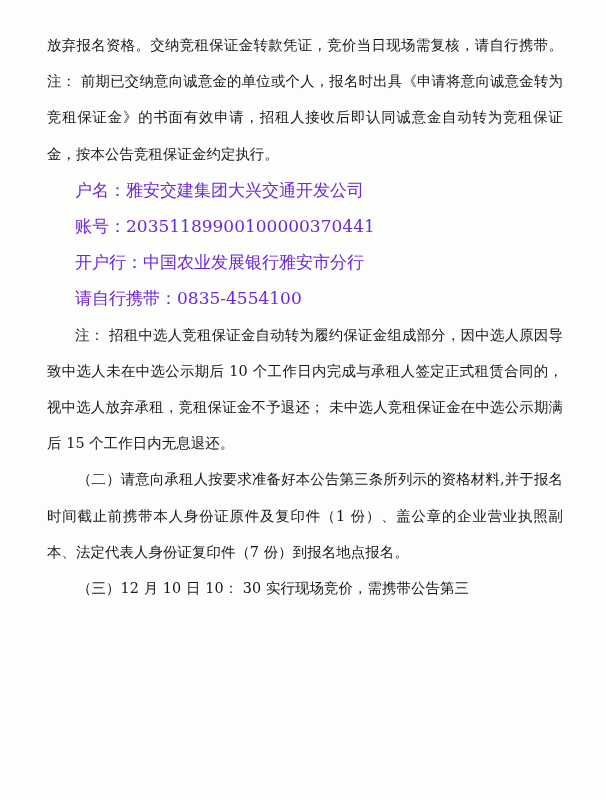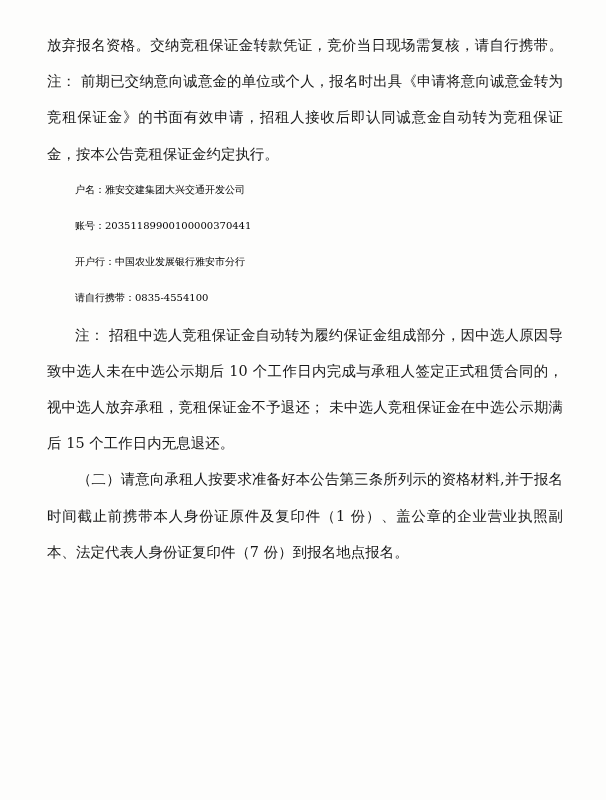--- a/index.html
+++ b/index.html
@@ -40,23 +40,23 @@
   p.indent-1 {
     text-indent: 28px;
   }
   p.indent-2 {
     text-indent: 30px;
   }
   .field-block {
     margin: 0;
   }
   .field-line {
-    font-size: 10px;
+    font-size: 17px;
     line-height: 36.2px;
-    color: #000000;
+    color: #6d28d9;
     padding-left: 28px;
     white-space: nowrap;
   }
   .field-label {
     font-weight: normal;
   }
   .field-value {
     font-weight: normal;
   }
   .mono-ish {
@@ -81,15 +81,16 @@
       <div class="field-line">
         <span class="field-label">开户行：</span><span class="field-value">中国农业发展银行雅安市分行</span>
       </div>
       <div class="field-line">
         <span class="field-label">请自行携带：</span><span class="field-value mono-ish">0835-4554100</span>
       </div>
     </div>
 
     <p class="para indent-1">注： 招租中选人竞租保证金自动转为履约保证金组成部分，因中选人原因导致中选人未在中选公示期后 10 个工作日内完成与承租人签定正式租赁合同的，视中选人放弃承租，竞租保证金不予退还； 未中选人竞租保证金在中选公示期满后 15 个工作日内无息退还。</p>
     <p class="para indent-2">（二）请意向承租人按要求准备好本公告第三条所列示的资格材料,并于报名时间截止前携带本人身份证原件及复印件（1 份）、盖公章的企业营业执照副本、法定代表人身份证复印件（7 份）到报名地点报名。</p>
+    <p class="para indent-2">（三）12 月 10 日 10： 30 实行现场竞价，需携带公告第三</p>
 
   </div>
 </div>
 
 </body></html>

